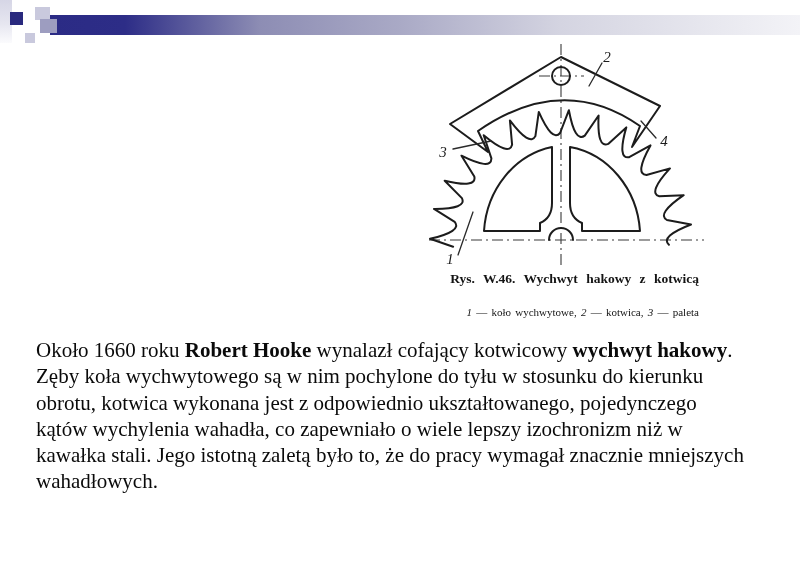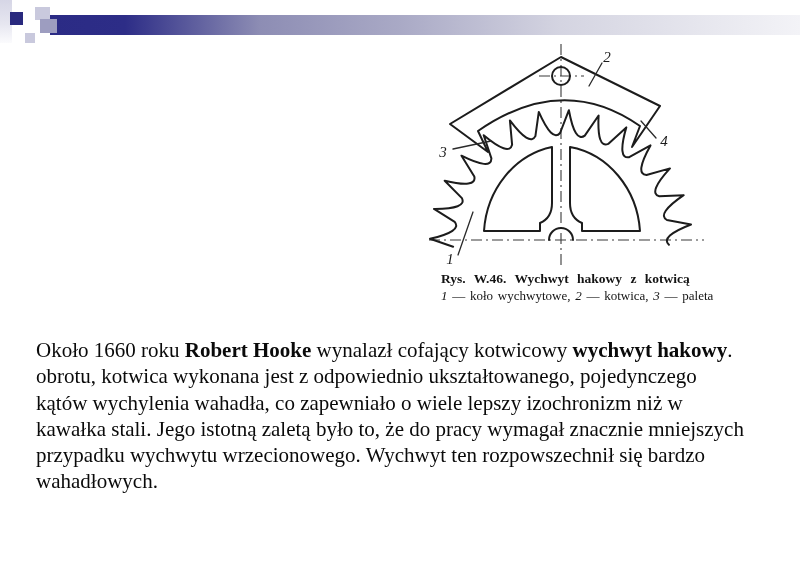--- a/index.html
+++ b/index.html
@@ -24,23 +24,23 @@
   .figure-svg{position:absolute;left:420px;top:38px;}
   .draw{fill:none;stroke:#1c1c1c;stroke-width:2;stroke-linejoin:round;stroke-linecap:round;}
   .thin{fill:none;stroke:#2a2a2a;stroke-width:1.3;stroke-linecap:round;}
   .cline{fill:none;stroke:#3a3a3a;stroke-width:1.1;stroke-dasharray:11 4 2 4;}
   .num{font:italic 15px "Liberation Serif",serif;fill:#1c1c1c;text-anchor:middle;}
 
   
   .caption{position:absolute;left:441px;top:271px;width:258px;color:#141414;}
   .cap-title{font-weight:bold;font-size:13.5px;line-height:15px;}
   .cap-title .ws{word-spacing:5px;}
-  .cap-legend{font-size:13px;line-height:13.5px;margin-top:3px;}
+  .cap-legend{font-size:11px;line-height:13.5px;margin-top:20px;}
   .cap-legend .ws{word-spacing:1.5px;}
-  .cap-line{white-space:nowrap;}
+  .cap-line{white-space:nowrap;text-align:right;}
   .it{font-style:italic;}
 
   
   .bodytext{position:absolute;left:36px;top:337px;width:758px;
     font-size:21px;line-height:26.3px;color:#0a0a0a;}
   .tline{white-space:nowrap;}
   .b{font-weight:bold;}
 </style>
 </head>
 <body>
@@ -82,18 +82,18 @@
   <div class="cap-title">
     <div class="cap-line ws">Rys. W.46. Wychwyt hakowy z kotwicą</div>
   </div>
   <div class="cap-legend">
     <div class="cap-line ws"><span class="it">1</span><span> — koło wychwytowe, </span><span class="it">2</span><span> — kotwica, </span><span class="it">3</span><span> — paleta</span></div>
   </div>
 </div>
 
 <div class="bodytext">
   <div class="tline"><span>Około 1660 roku </span><span class="b">Robert Hooke</span><span> wynalazł cofający kotwicowy </span><span class="b">wychwyt hakowy</span><span>.</span></div>
+  <div class="tline"><span>Zęby koła wychwytowego są w nim pochylone do tyłu w stosunku do kierunku</span></div>
   <div class="tline"><span>obrotu, kotwica wykonana jest z odpowiednio ukształtowanego, pojedynczego</span></div>
   <div class="tline"><span>kątów wychylenia wahadła, co zapewniało o wiele lepszy izochronizm niż w</span></div>
   <div class="tline"><span>kawałka stali. Jego istotną zaletą było to, że do pracy wymagał znacznie mniejszych</span></div>
-  <div class="tline"><span>przypadku wychwytu wrzecionowego. Wychwyt ten rozpowszechnił się bardzo</span></div>
   <div class="tline"><span>wahadłowych.</span></div>
 </div>
 
 </body></html>

